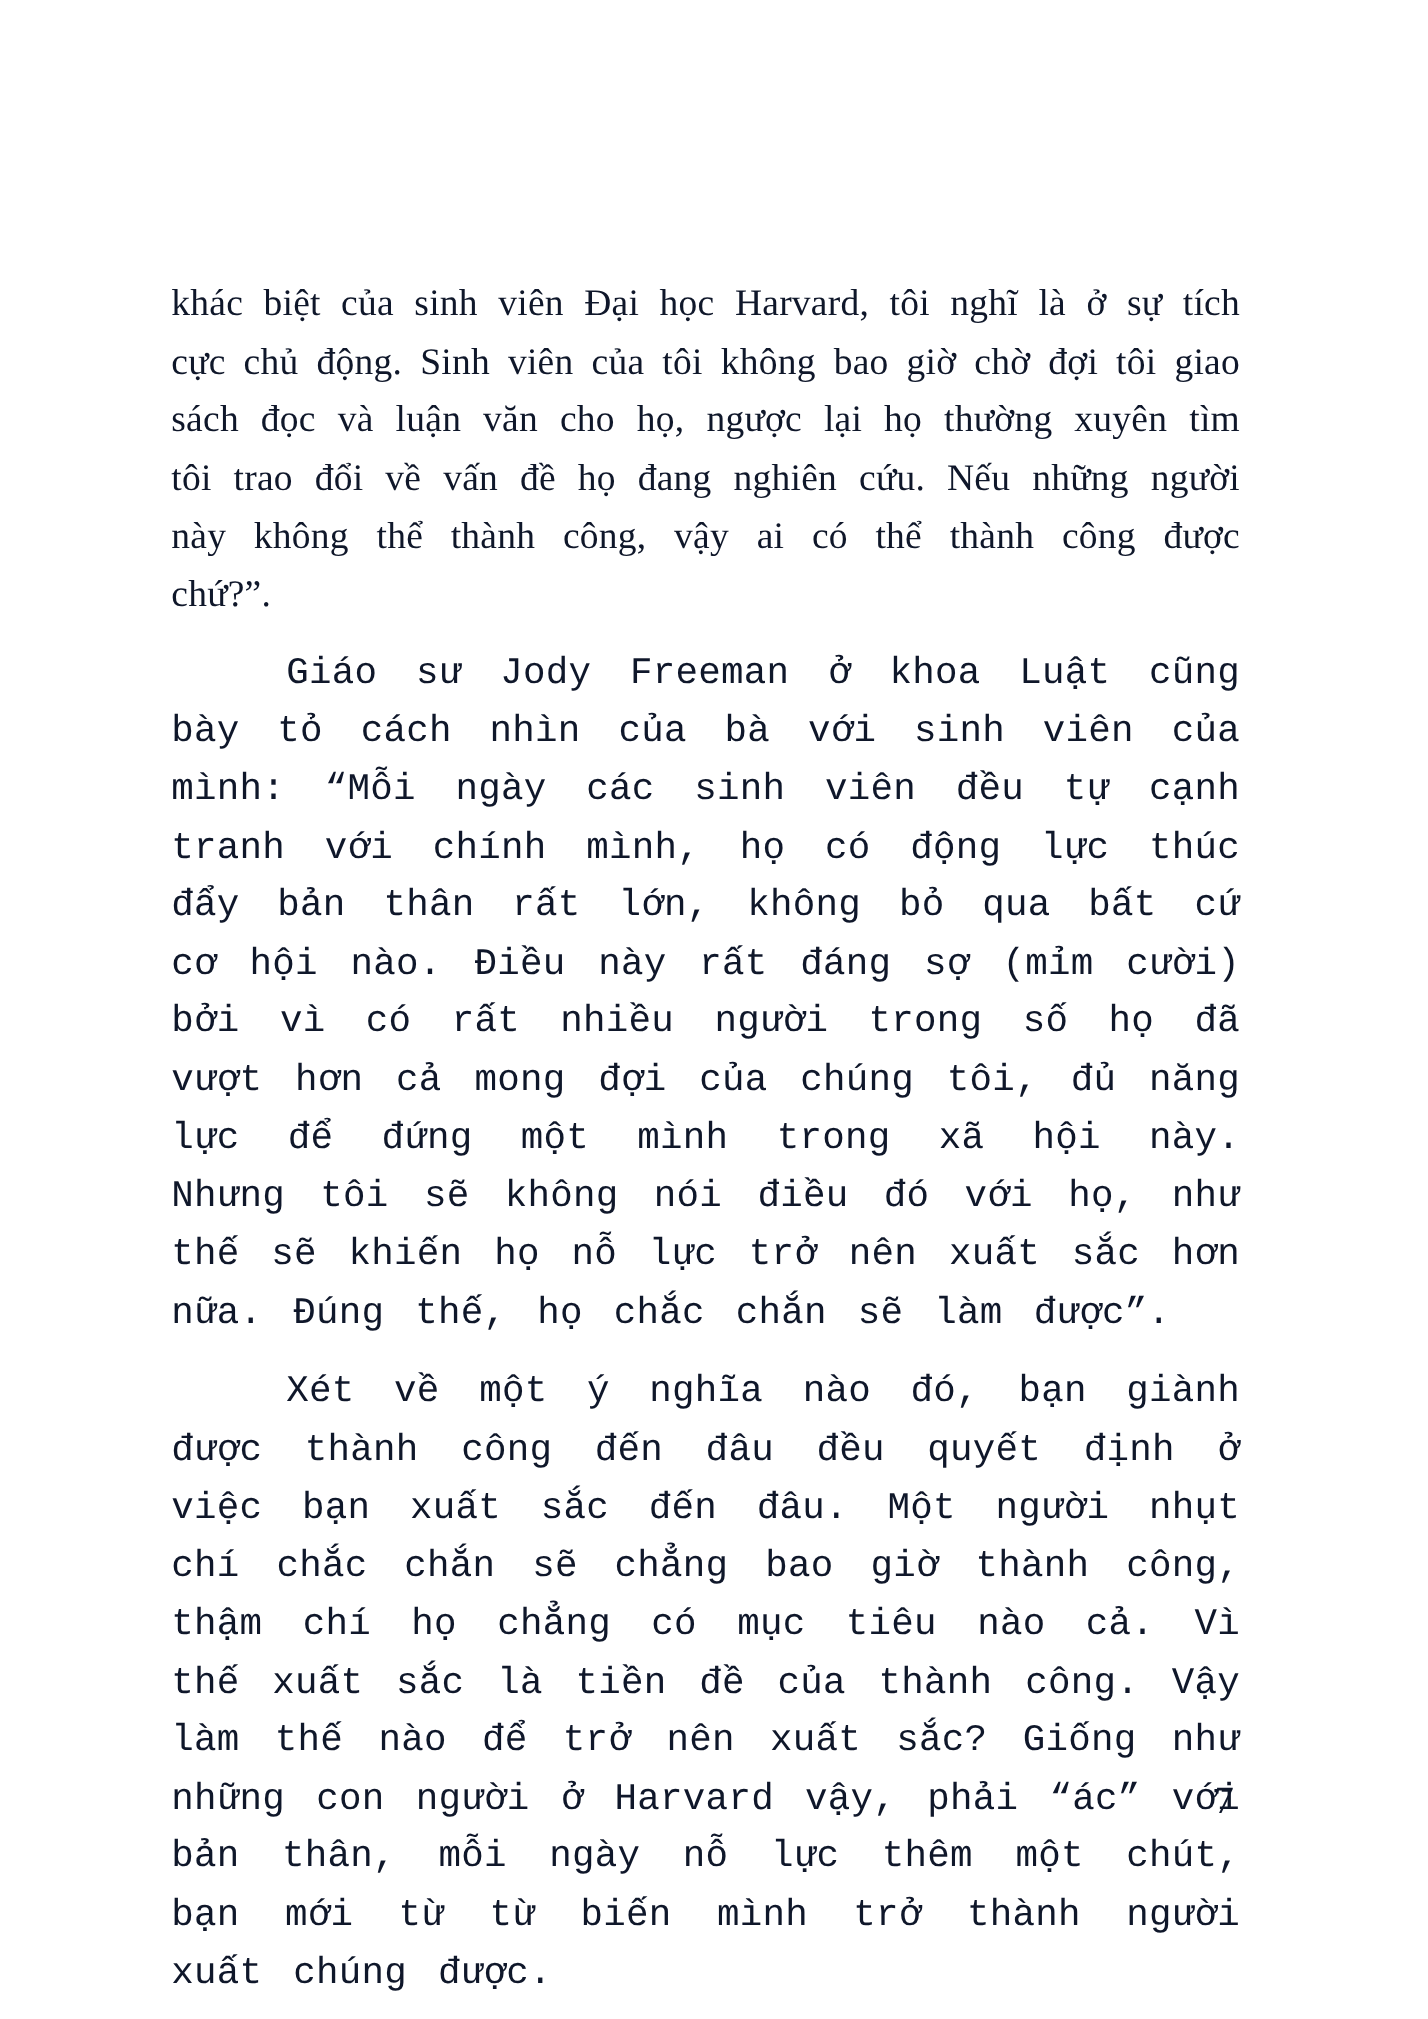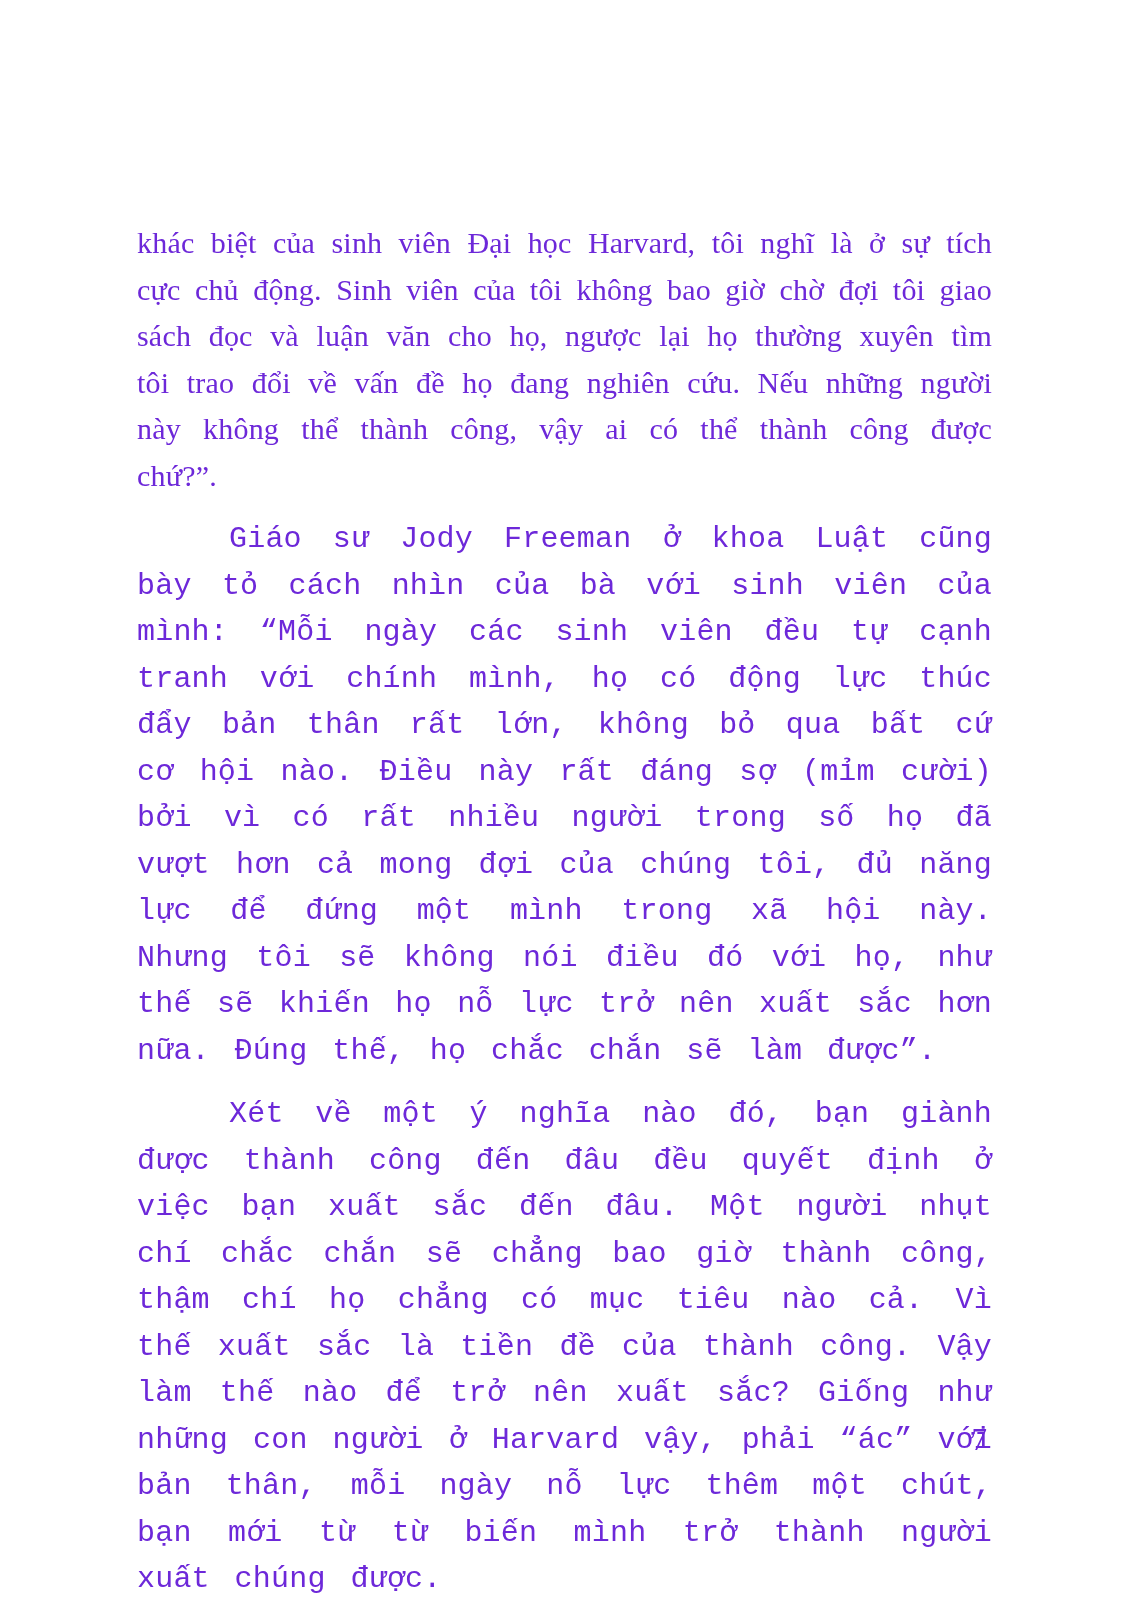--- a/index.html
+++ b/index.html
@@ -6,21 +6,21 @@
     margin: 0;
     padding: 0;
     background: #ffffff;
   }
   .page {
     position: relative;
     width: 1142px;
     height: 1615px;
     margin: 0 auto;
     background: #ffffff;
-    color: #6d28d9;
+    color: #0f172a;
     font-family: "Liberation Serif", "DejaVu Serif", serif;
     box-sizing: border-box;
     overflow: hidden;
   }
   .content {
     position: absolute;
     top: 220px;
     left: 137px;
     right: 150px;
   }

